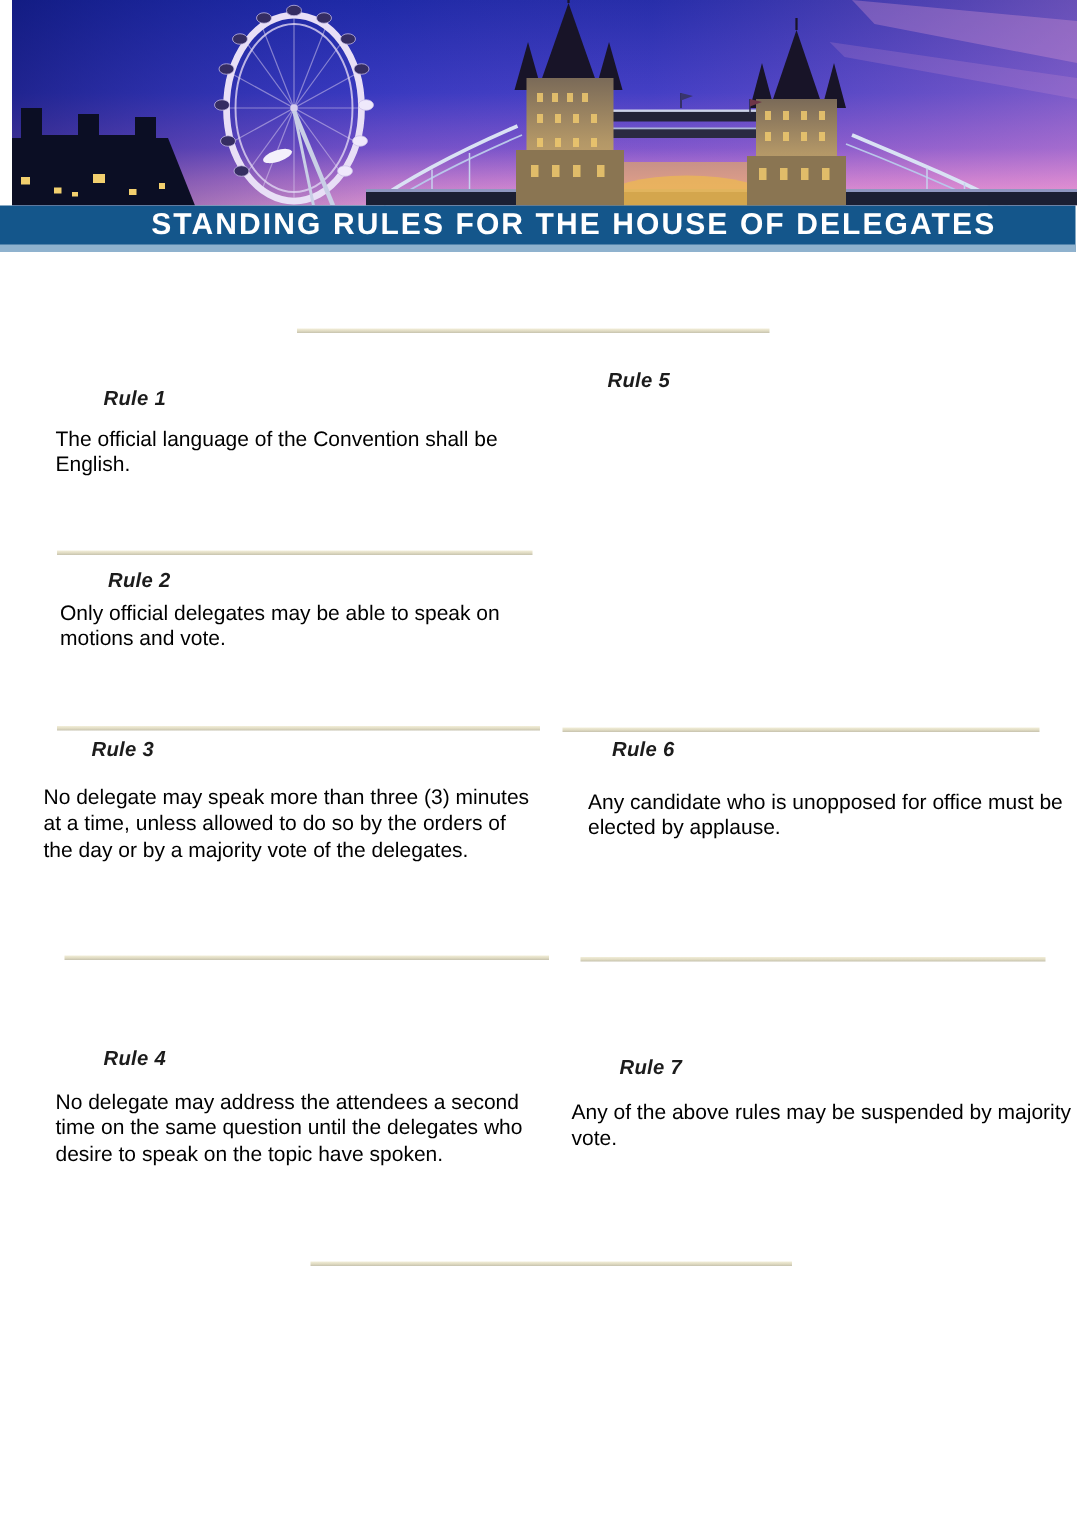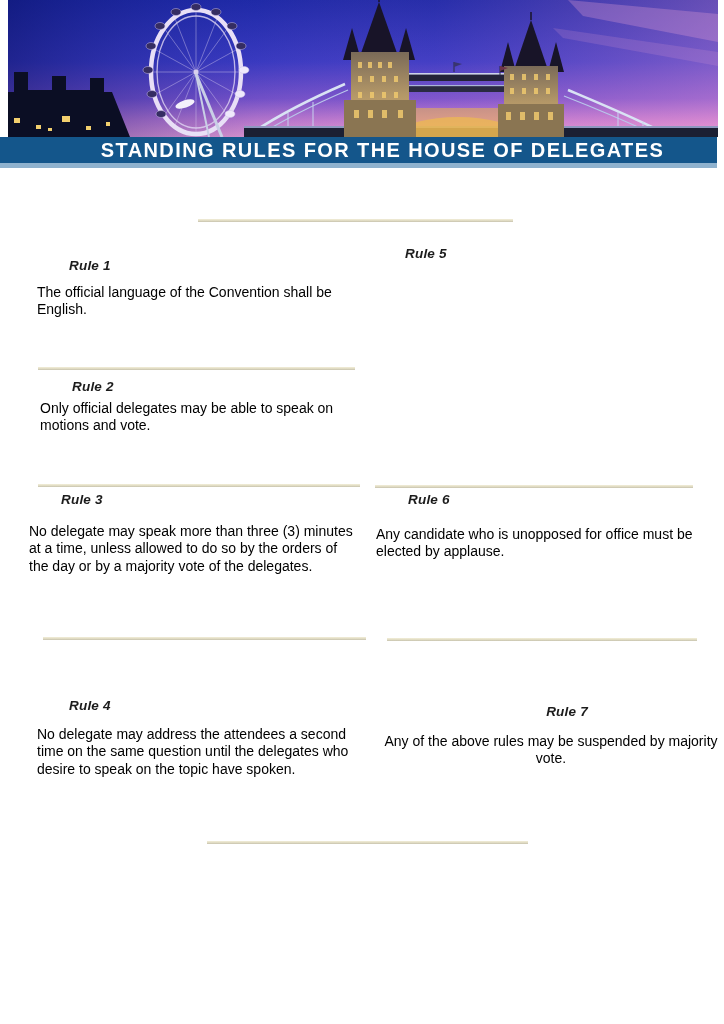--- a/index.html
+++ b/index.html
@@ -32,21 +32,21 @@
   .rule p {
     font-size:14px; line-height:17.4px; color:#000000;
     white-space:pre-line;
   }
   
   #rule-1 p { margin-top:11px; }
   #rule-2 p { margin-top:6px; }
   #rule-3 p { margin-top:16px; }
   #rule-4 p { margin-top:13px; }
   #rule-5 p { margin-top:11px; }
-  #rule-6 p { margin-top:19px; }
+  #rule-6 p { margin-top:19px;margin-left:16px; }
   #rule-7 p { margin-top:14px; }
 </style>
 </head>
 <body>
 
 <div id="page">
 
   <svg id="header-photo" class="abs" viewBox="0 0 710 137" preserveAspectRatio="none">
     <defs>
       <linearGradient id="skyV" x1="0" y1="0" x2="0" y2="1">
@@ -240,19 +240,19 @@
   <div id="rule-5" class="abs rule" style="left:373px; top:246px; width:345px;">
     <h3>Rule 5</h3>
   </div>
 
   <div id="rule-6" class="abs rule" style="left:376px; top:492px; width:340px;">
     <h3>Rule 6</h3>
     <p>Any candidate who is unopposed for office must be
 elected by applause.</p>
   </div>
 
-  <div id="rule-7" class="abs rule" style="left:381px; top:704px; width:340px;text-align:center;">
+  <div id="rule-7" class="abs rule" style="left:381px; top:704px; width:340px;">
     <h3>Rule 7</h3>
     <p>Any of the above rules may be suspended by majority
 vote.</p>
   </div>
 
 </div>
 
 </body></html>

